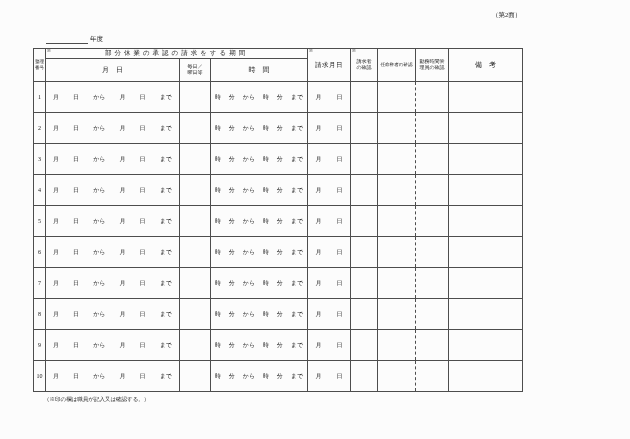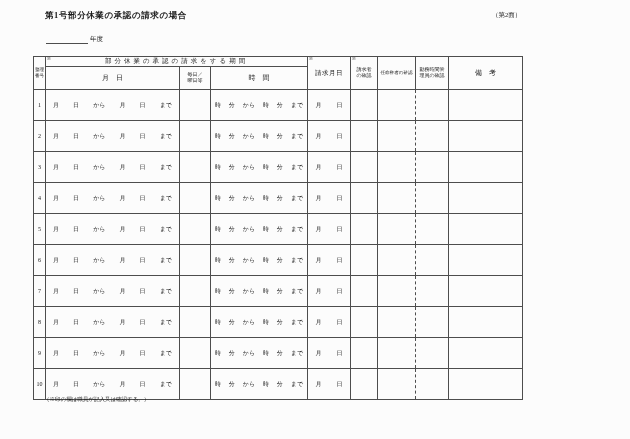--- a/index.html
+++ b/index.html
@@ -26,21 +26,21 @@
     position: absolute; left: 46px; top: 34px;
     display: flex; align-items: flex-end;
     font-size: 6.5px;
   }
   .year-blank {
     display: inline-block; width: 42px; height: 9px;
     border-bottom: 1px solid #4d4d4d; margin-right: 2px;
   }
 
   table.form-table {
-    position: absolute; left: 33px; top: 56px;
+    position: absolute; left: 33px; top: 48px;
     width: 489px;
     border-collapse: collapse; table-layout: fixed;
   }
   .form-table th, .form-table td {
     border: 1px solid #4d4d4d;
     padding: 0; margin: 0;
     font-weight: normal;
     text-align: center; vertical-align: middle;
     position: relative;
     overflow: hidden;
@@ -73,21 +73,20 @@
   .footnote {
     position: absolute; left: 44px; top: 396px;
     font-size: 5.5px; white-space: nowrap;
   }
 </style>
 </head>
 <body style="background: rgb(252, 252, 252); color: rgb(26, 26, 26);">
 
 <div class="page">
 
-  <div class="title">第1号部分休業の承認の請求の場合</div>
   <div class="page-marker">（第2面）</div>
 
   <div class="year-row">
     <span class="year-blank"></span>
     <span>年度</span>
   </div>
 
   <table class="form-table">
     <colgroup>
       <col style="width:12px">

